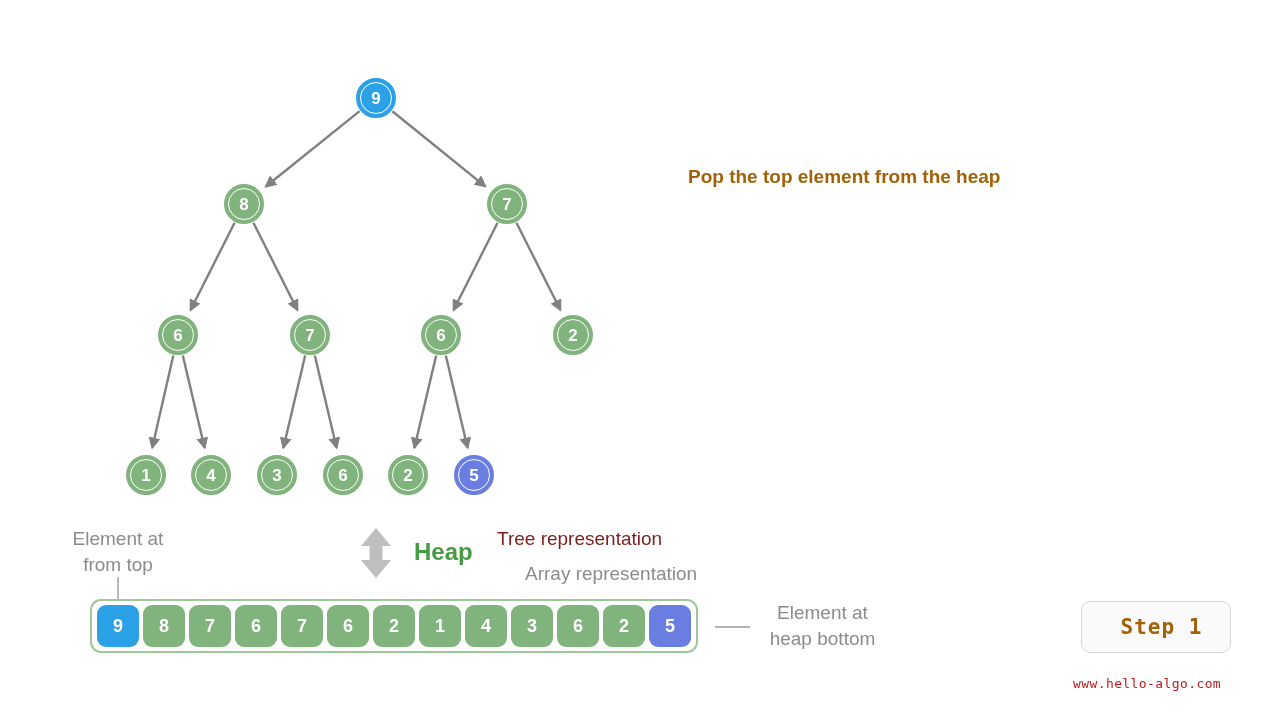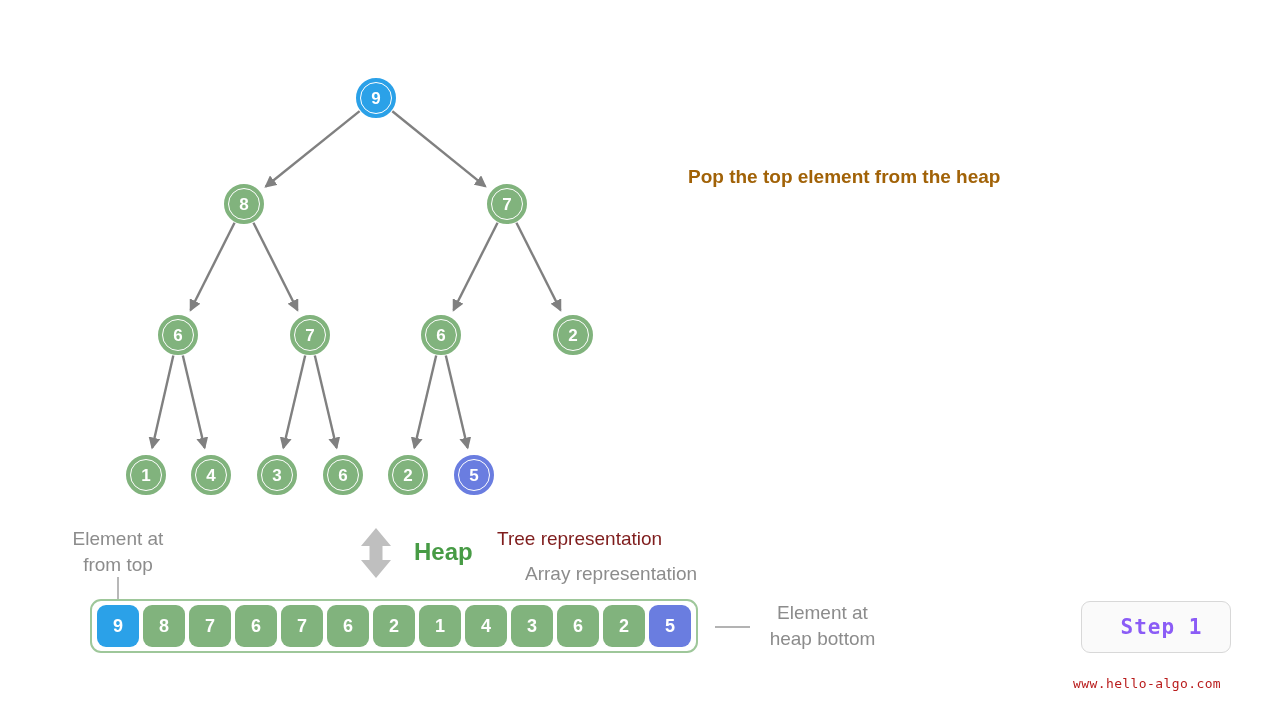--- a/index.html
+++ b/index.html
@@ -179,21 +179,21 @@
     box-sizing: border-box;
     border: 1.4px solid #d8d8d8;
     border-radius: 9px;
     background: #fafafa;
     display: flex;
     align-items: center;
     justify-content: center;
     font-family: "DejaVu Sans Mono", monospace;
     font-size: 21px;
     font-weight: 700;
-    color: #8b5cf6;
+    color: #a16207;
     letter-spacing: 1px;
     padding-left: 11px;
   }
 
   #watermark {
     position: absolute;
     left: 1073px;
     top: 676px;
     font-family: "DejaVu Sans Mono", monospace;
     font-size: 13px;

